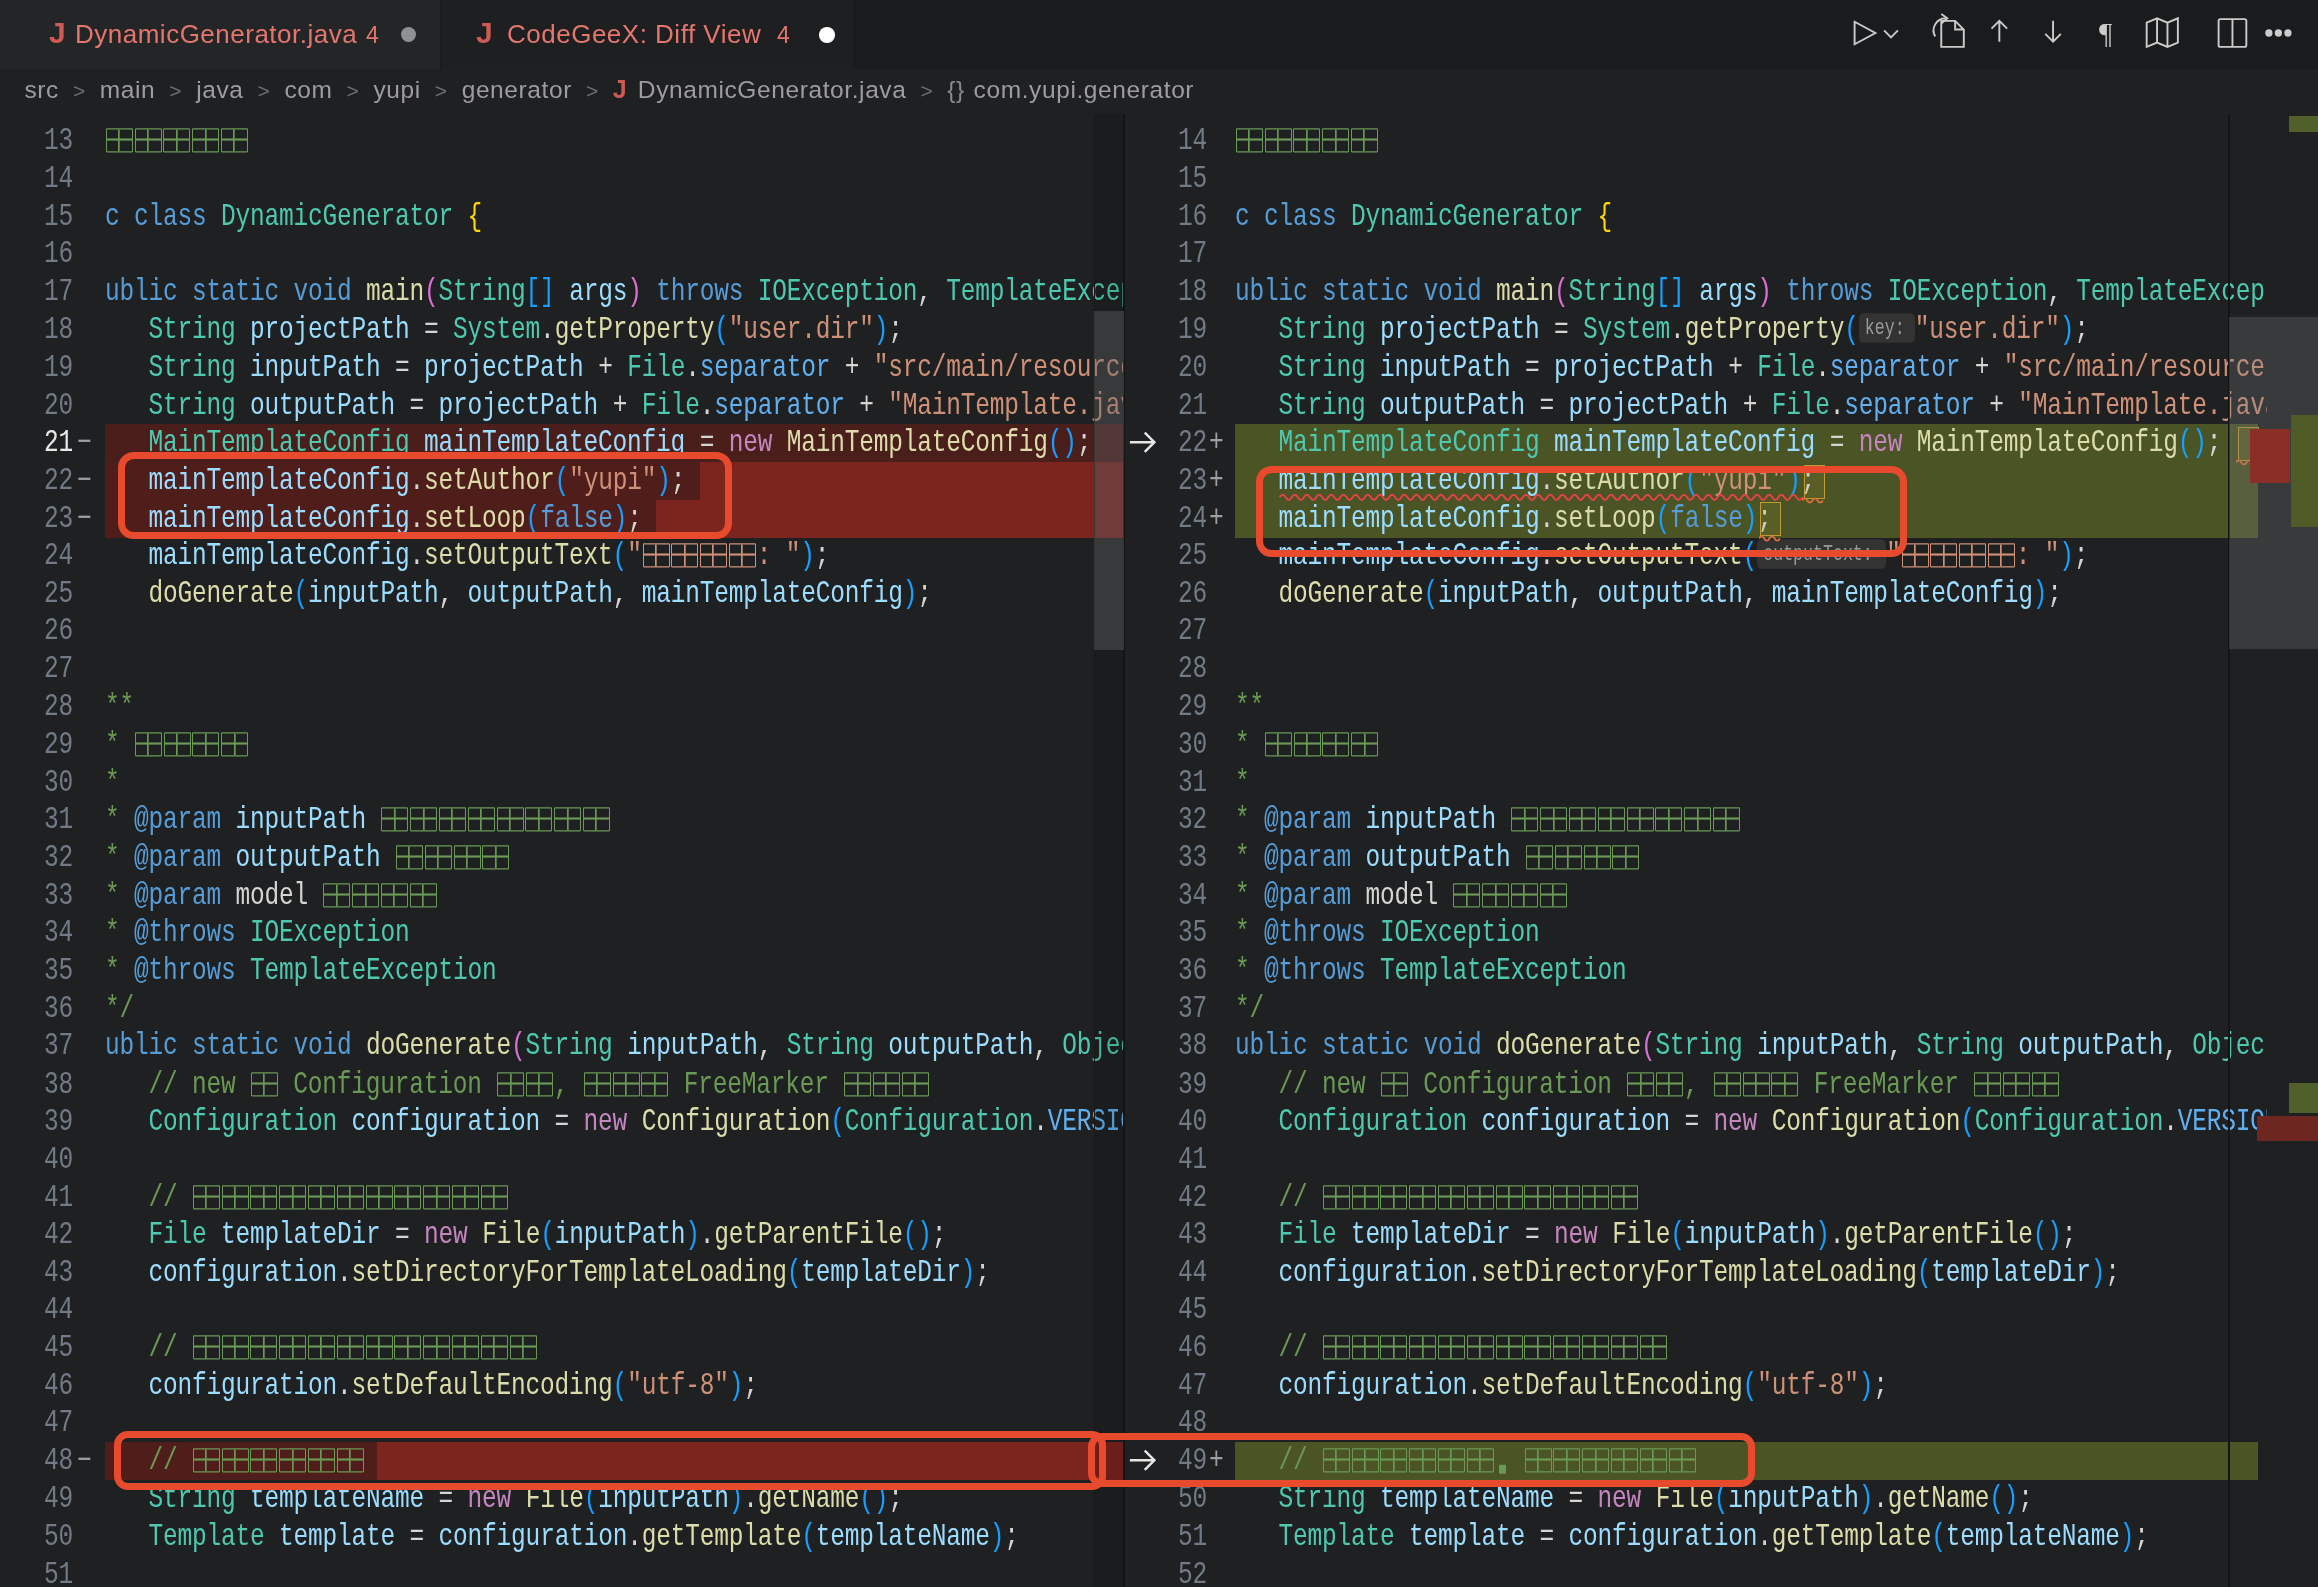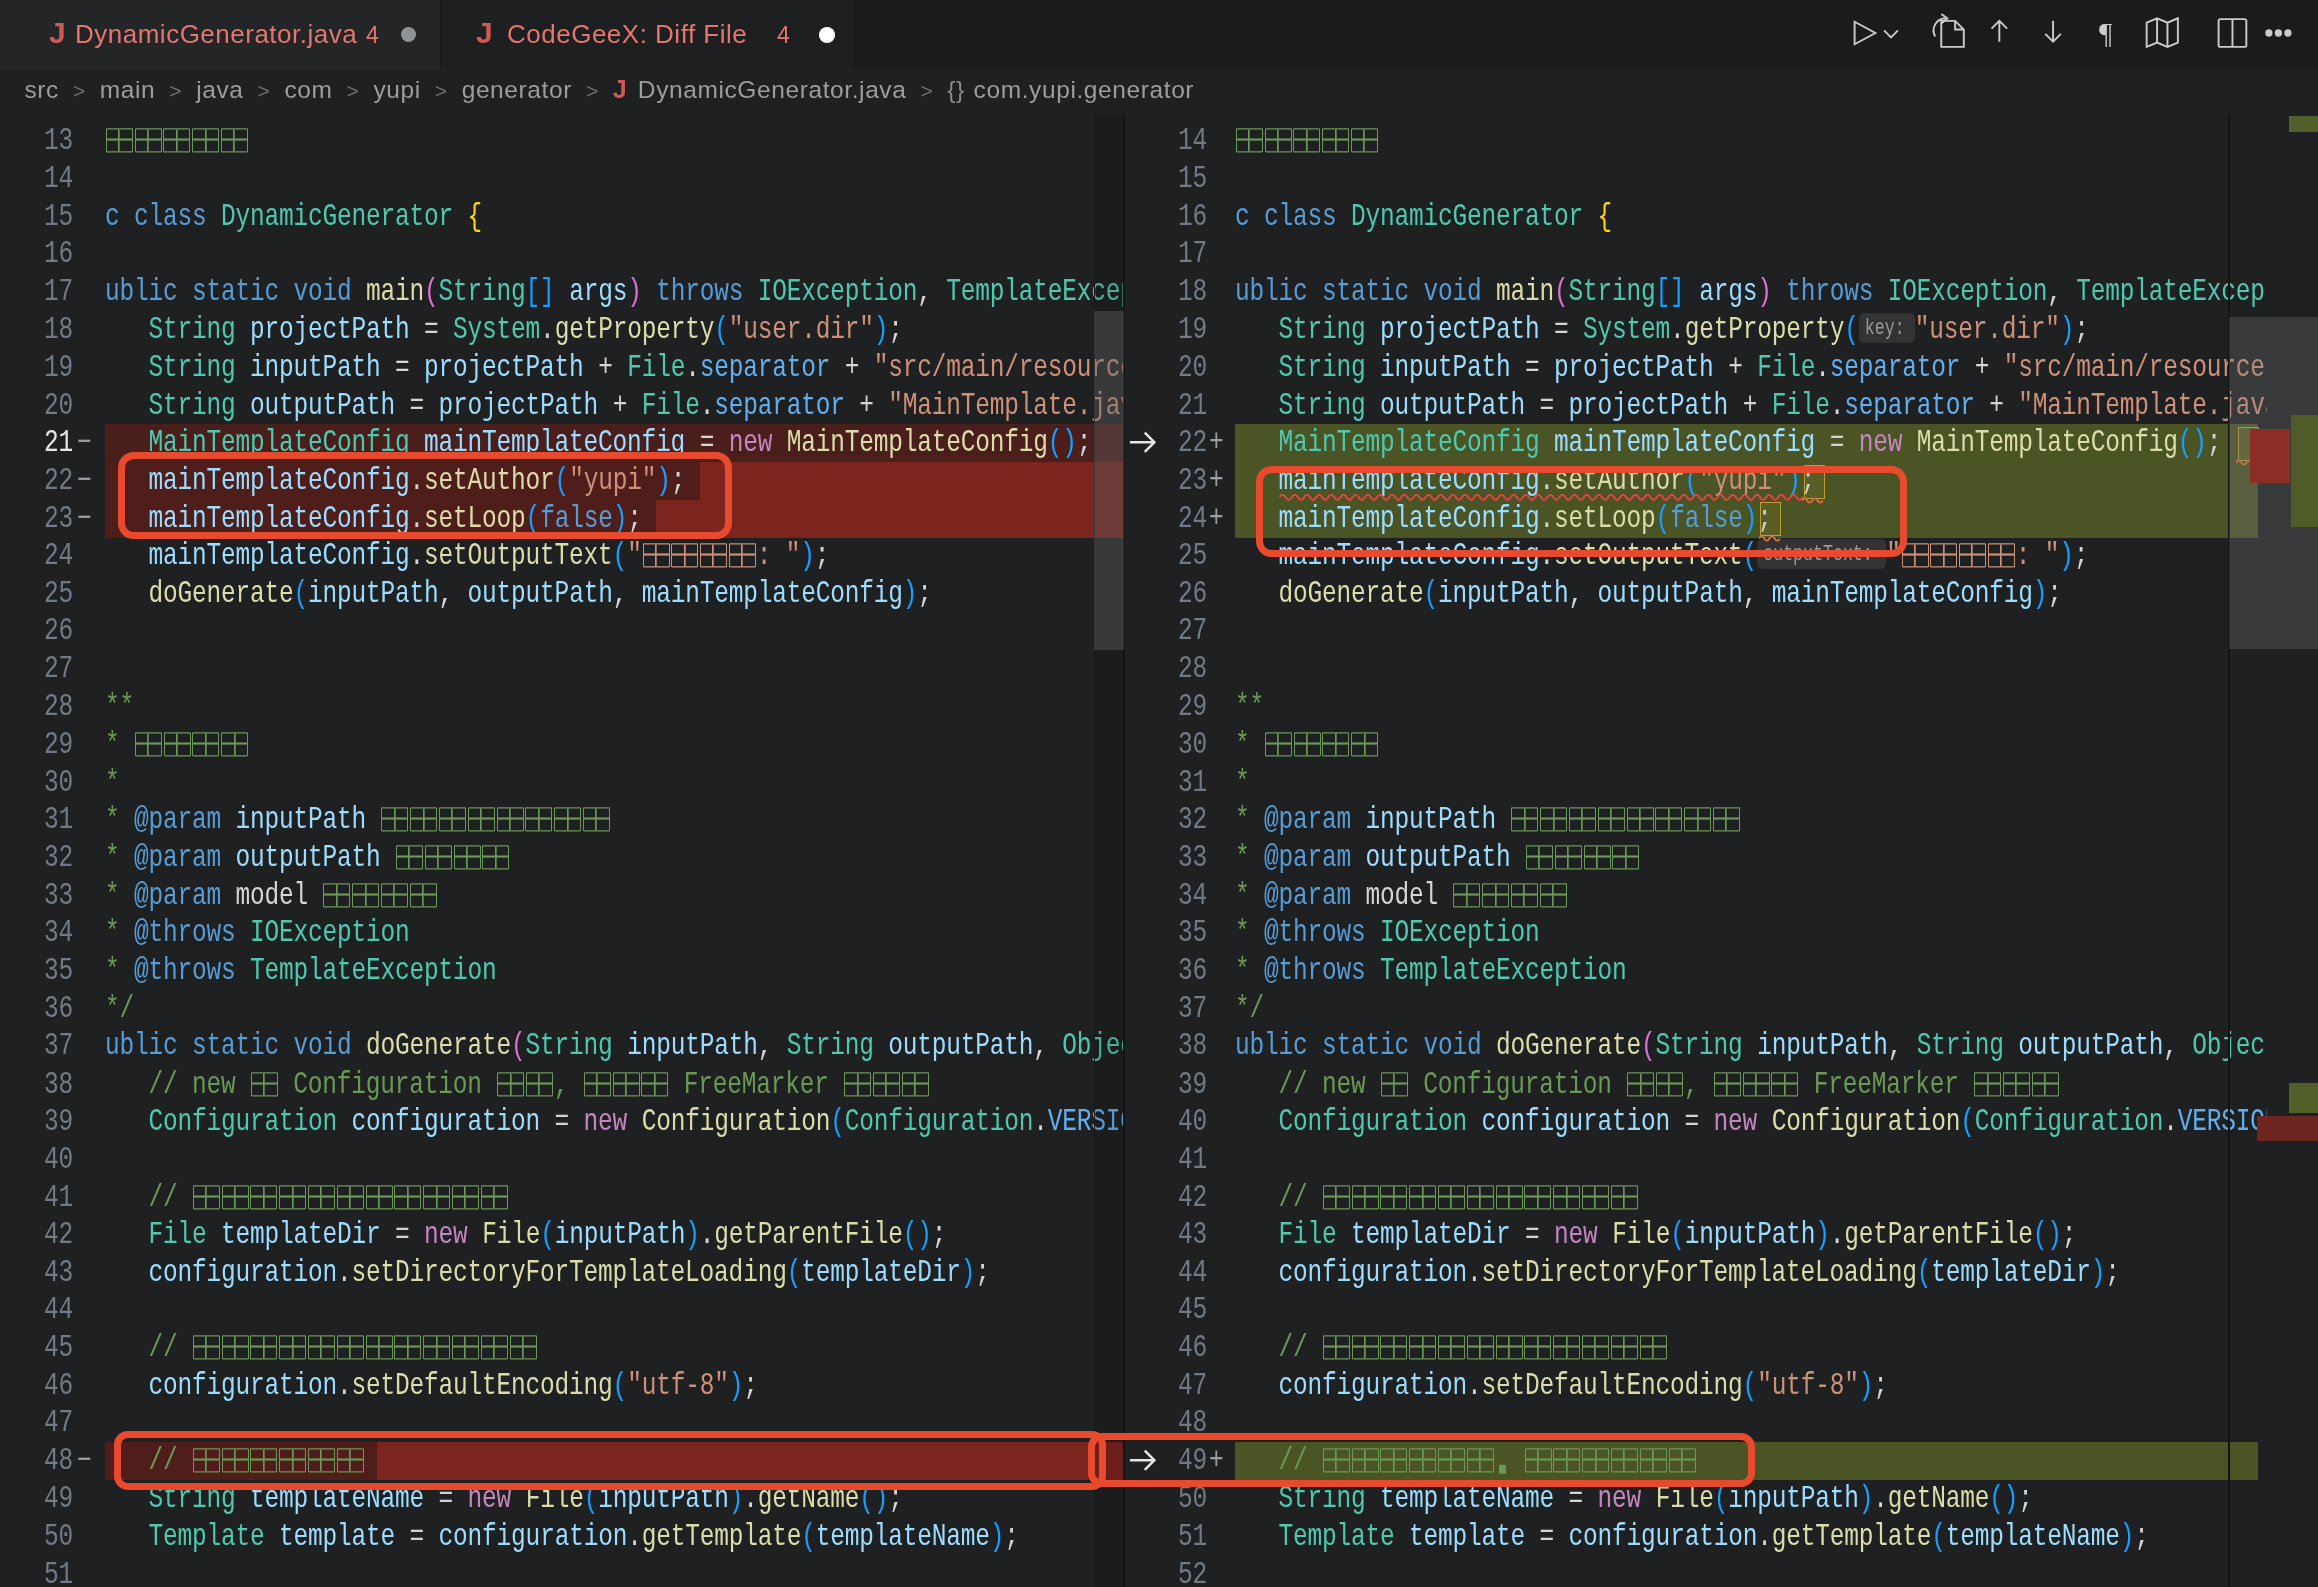--- a/index.html
+++ b/index.html
@@ -21,21 +21,21 @@
 </style></head><body>
 
 <div class="abs" style="left:0;top:0;width:2319px;height:69px;background:#1a1b1c"></div>
 <div class="abs" style="left:0;top:0;width:440px;height:69px;background:#242527"></div>
 <div class="abs" style="left:442px;top:0;width:411px;height:69px;background:#1e1f20"></div>
 <div class="abs" style="left:49px;top:15.7px;font-size:30px;font-weight:bold;color:#ce5a54">J</div>
 <div class="abs" style="left:75px;top:19px;font-size:26px;letter-spacing:0.5px;color:#e4766d">DynamicGenerator.java</div>
 <div class="abs" style="left:366px;top:22px;font-size:23px;color:#e4766d">4</div>
 <div class="abs" style="left:401px;top:27px;width:15px;height:15px;border-radius:50%;background:#8f9294"></div>
 <div class="abs" style="left:476px;top:15.7px;font-size:30px;font-weight:bold;color:#ce5a54">J</div>
-<div class="abs" style="left:507px;top:19px;font-size:26px;letter-spacing:0.5px;color:#e4766d">CodeGeeX: Diff File</div>
+<div class="abs" style="left:507px;top:19px;font-size:26px;letter-spacing:0.5px;color:#e4766d">CodeGeeX: Diff View</div>
 <div class="abs" style="left:777px;top:22px;font-size:23px;color:#e4766d">4</div>
 <div class="abs" style="left:819px;top:27px;width:15.7px;height:15.7px;border-radius:50%;background:#ffffff"></div>
 <svg class="abs" style="left:1837px;top:7px" width="472" height="52" viewBox="0 0 540 60" fill="none" stroke="#cbcbcb" stroke-width="2.2">
 <path d="M18 17 L42 30 L18 43 Z"></path>
 <path d="M52 27 l8 8 l8 -8"></path>
 <path d="M118 16 h16 l10 10 v20 h-26 z M134 16 v10 h10"></path>
 <path d="M111 34 a14 14 0 0 1 12 -21"></path>
     <path d="M118 8 l7 5 l-7 6"></path>
 <path d="M185 40 V16 m-9 9 l9 -9 l9 9"></path>
 <path d="M247 16 V40 m-9 -9 l9 9 l9 -9"></path>

